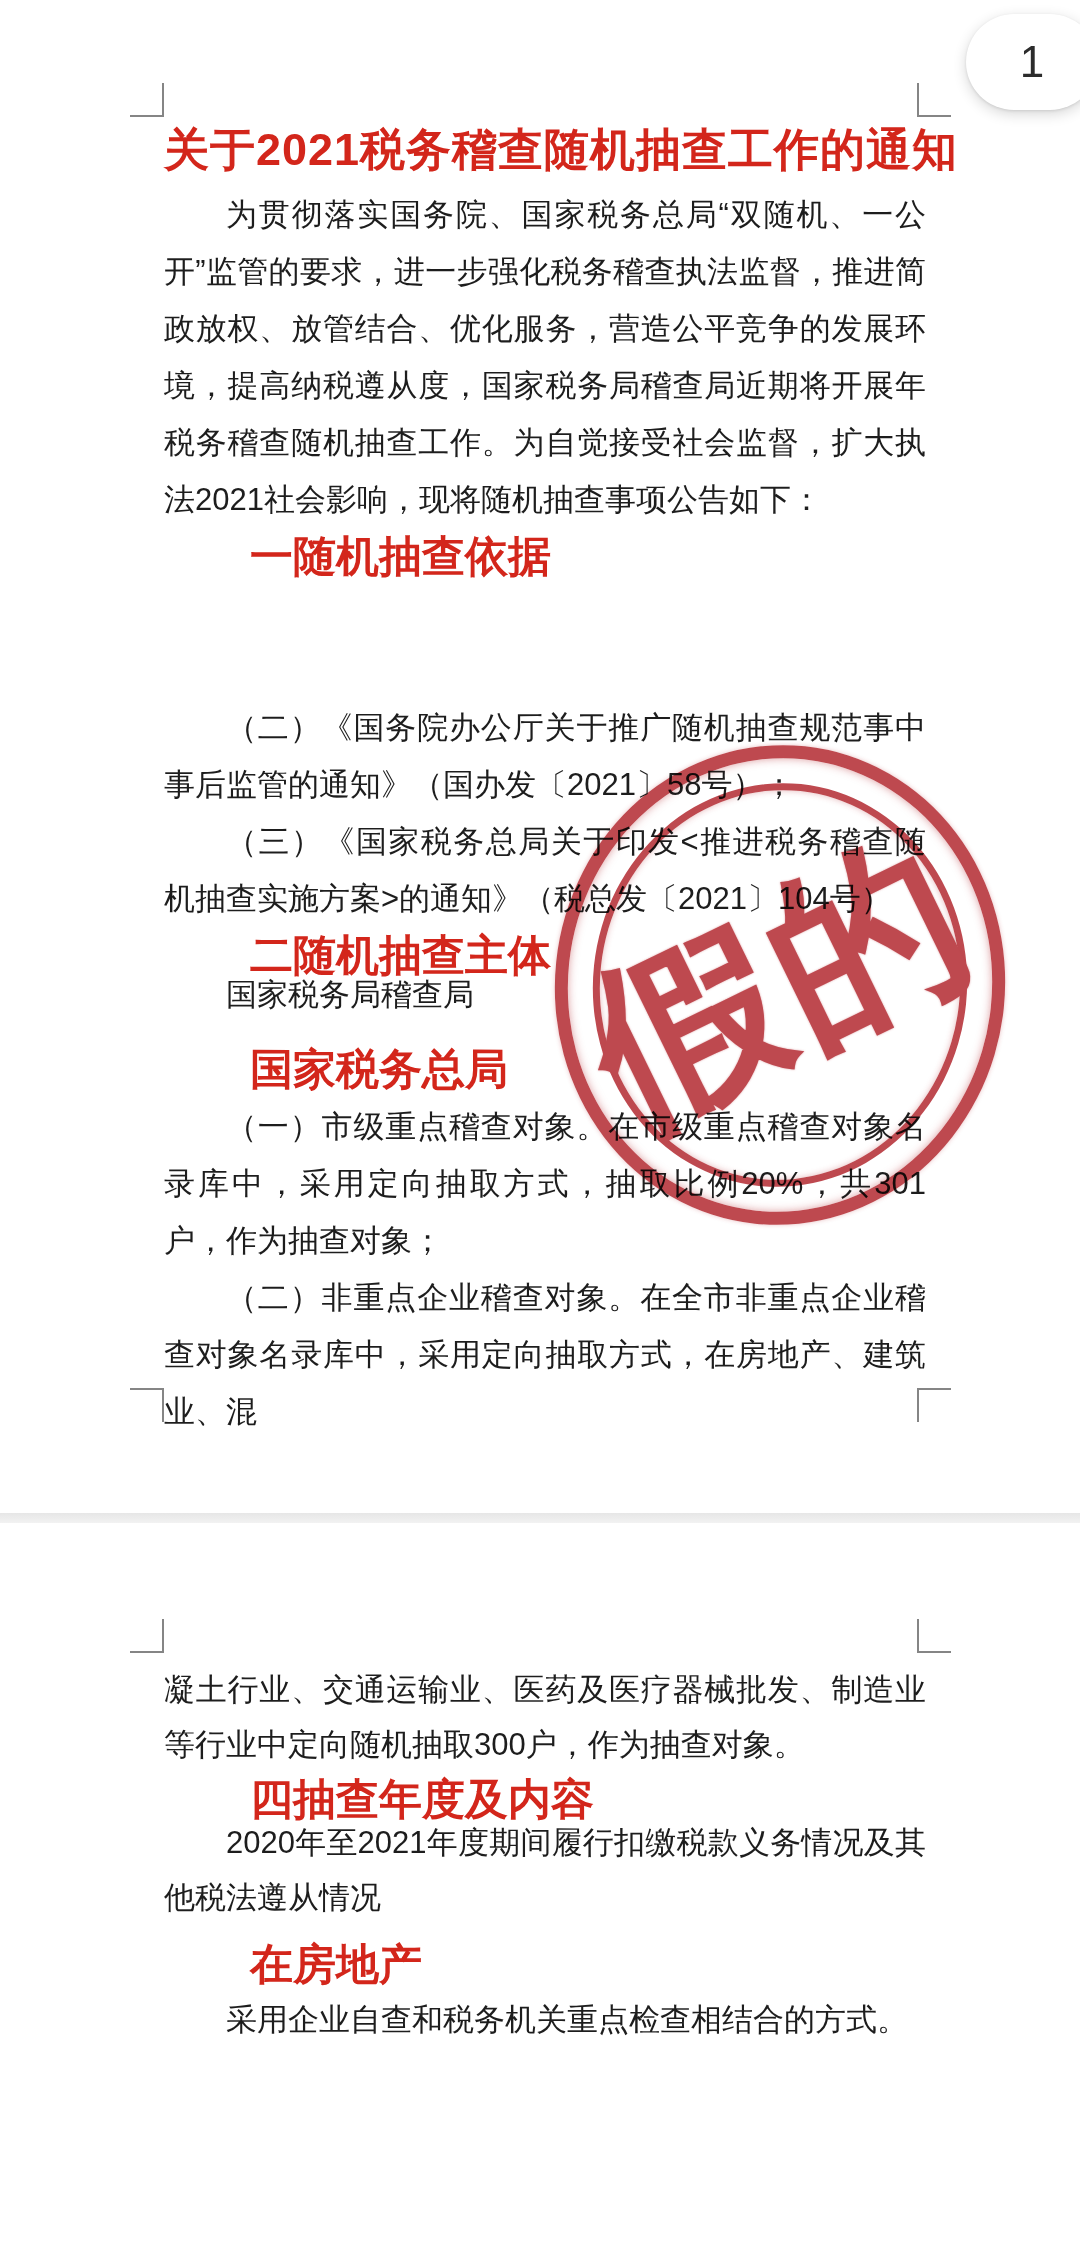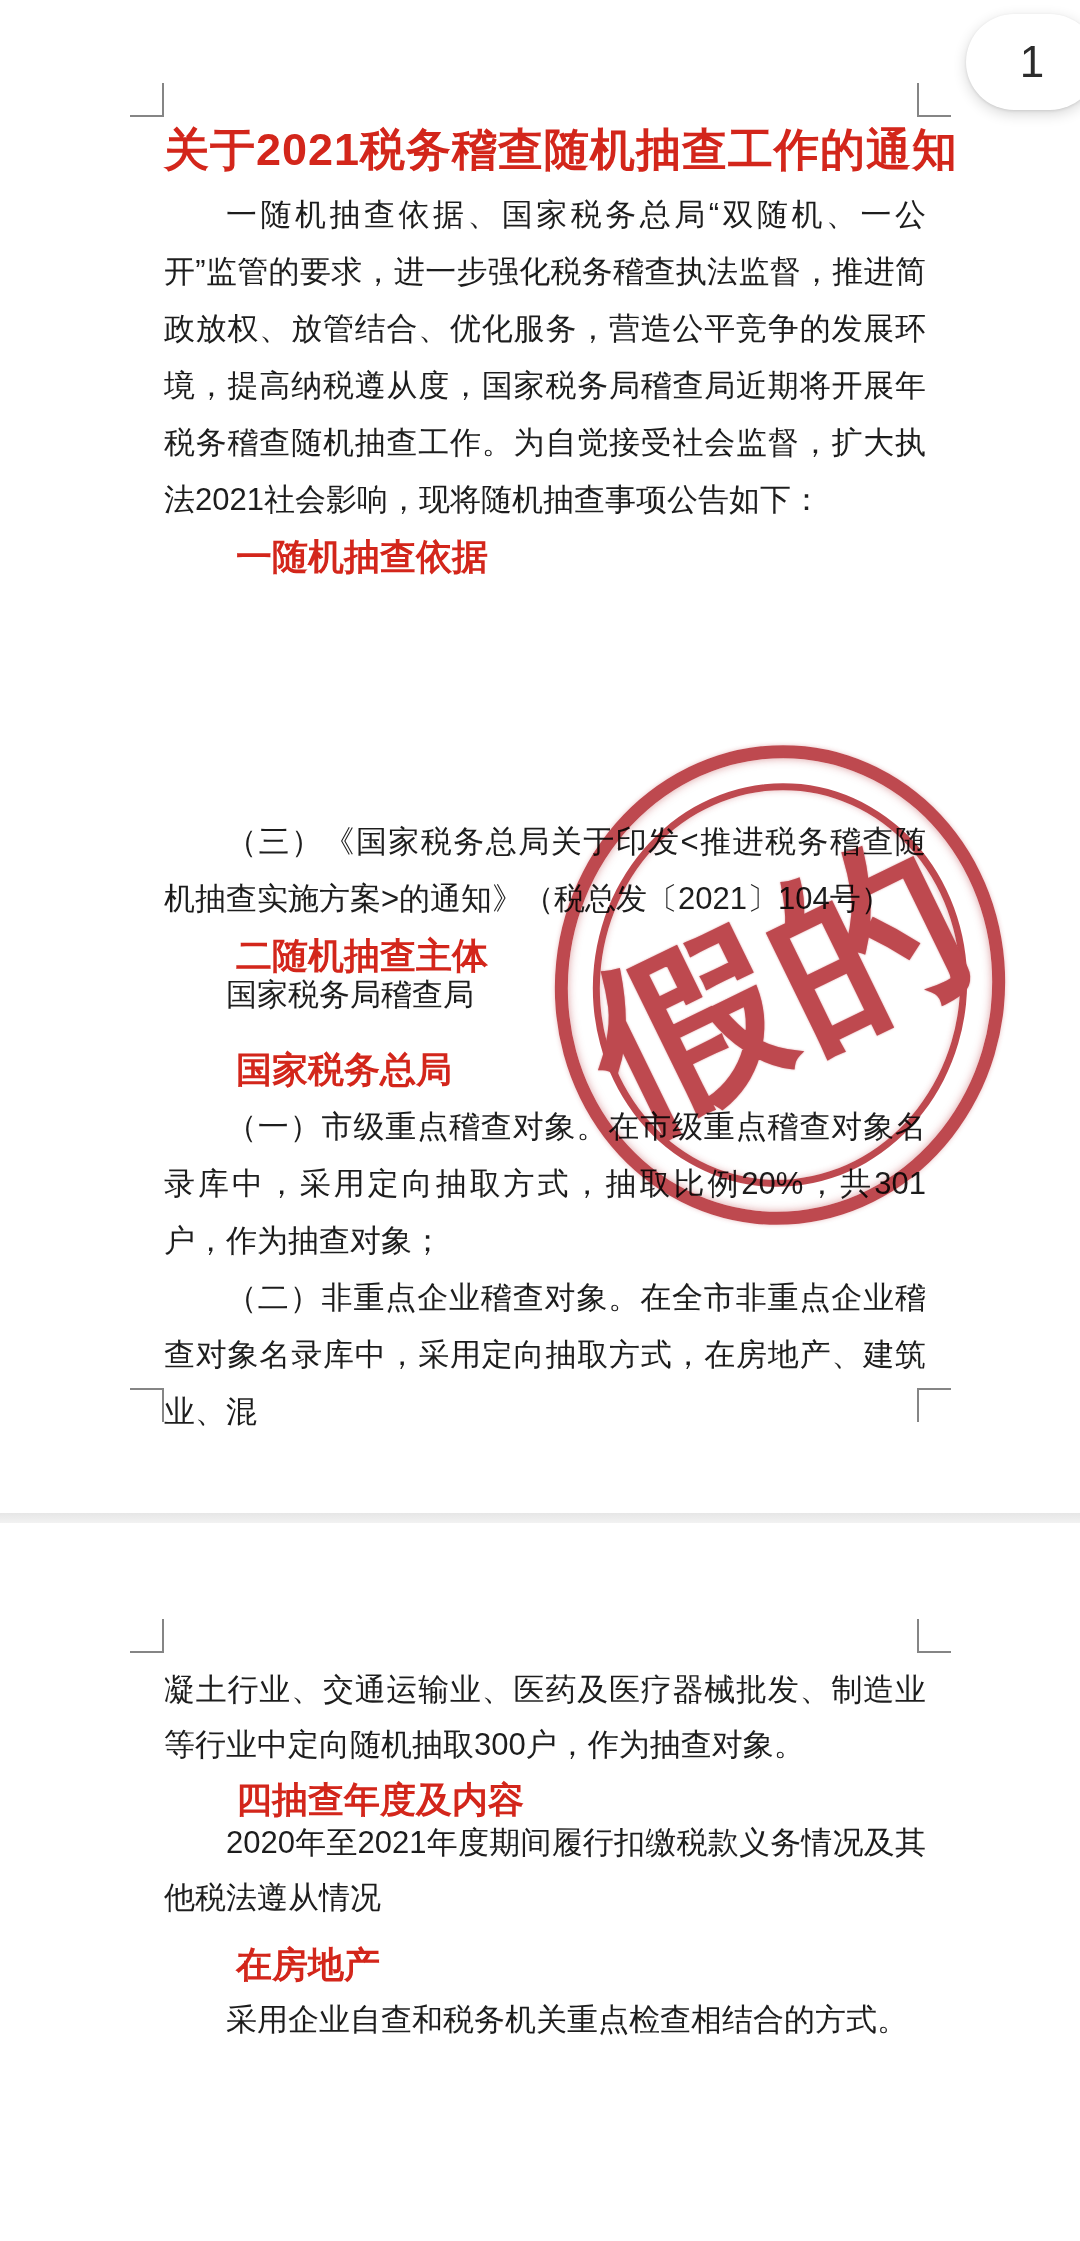--- a/index.html
+++ b/index.html
@@ -39,21 +39,21 @@
     white-space:nowrap;
   }
   .para,.heading{
     position:absolute;left:164px;width:762px;
     font-size:31px;line-height:57px;
     text-align:justify;
   }
   .page-2 .para,.page-2 .heading{line-height:55px;}
   .para.indent,.heading{text-indent:2em;}
   .heading{
-    color:var(--accent-red);font-weight:bold;font-size:36px;
+    color:var(--accent-red);font-weight:bold;font-size:43px;
     text-align:left;white-space:nowrap;
   }
   
   .stamp{
     position:absolute;left:555px;top:745px;width:450px;height:480px;
     transform:rotate(6deg);
     opacity:.82;mix-blend-mode:multiply;
     pointer-events:none;
   }
   .stamp .ring-outer{
@@ -88,22 +88,23 @@
 <div id="screen">
 
   <section class="page page-1">
     <span class="mark ur" style="left:130px;top:83px"></span>
     <span class="mark ul" style="left:917px;top:83px"></span>
     <span class="mark dr" style="left:130px;top:1388px"></span>
     <span class="mark dl" style="left:917px;top:1388px"></span>
 
     <h1 class="doc-title">关于2021税务稽查随机抽查工作的通知</h1>
 
-    <p class="para indent" style="top:186px">一随机抽查依据、国家税务总局“双随机、一公开”监管的要求，进一步强化税务稽查执法监督，推进简政放权、放管结合、优化服务，营造公平竞争的发展环境，提高纳税遵从度，国家税务局稽查局近期将开展年税务稽查随机抽查工作。为自觉接受社会监督，扩大执法2021社会影响，现将随机抽查事项公告如下：</p>
+    <p class="para indent" style="top:186px">为贯彻落实国务院、国家税务总局“双随机、一公开”监管的要求，进一步强化税务稽查执法监督，推进简政放权、放管结合、优化服务，营造公平竞争的发展环境，提高纳税遵从度，国家税务局稽查局近期将开展年税务稽查随机抽查工作。为自觉接受社会监督，扩大执法2021社会影响，现将随机抽查事项公告如下：</p>
     <p class="heading" style="top:528px">一随机抽查依据</p>
+    <p class="para indent" style="top:699px">（二）《国务院办公厅关于推广随机抽查规范事中事后监管的通知》（国办发〔2021〕58号）；</p>
     <p class="para indent" style="top:813px">（三）《国家税务总局关于印发&lt;推进税务稽查随机抽查实施方案&gt;的通知》（税总发〔2021〕104号）</p>
     <p class="heading" style="top:927px">二随机抽查主体</p>
     <p class="para indent" style="top:966px">国家税务局稽查局</p>
     <p class="heading" style="top:1041px">国家税务总局</p>
     <p class="para indent" style="top:1098px">（一）市级重点稽查对象。在市级重点稽查对象名录库中，采用定向抽取方式，抽取比例20%，共301户，作为抽查对象；</p>
     <p class="para indent" style="top:1269px">（二）非重点企业稽查对象。在全市非重点企业稽查对象名录库中，采用定向抽取方式，在房地产、建筑业、混</p>
   </section>
 
   <div class="page-gap"></div>
 

